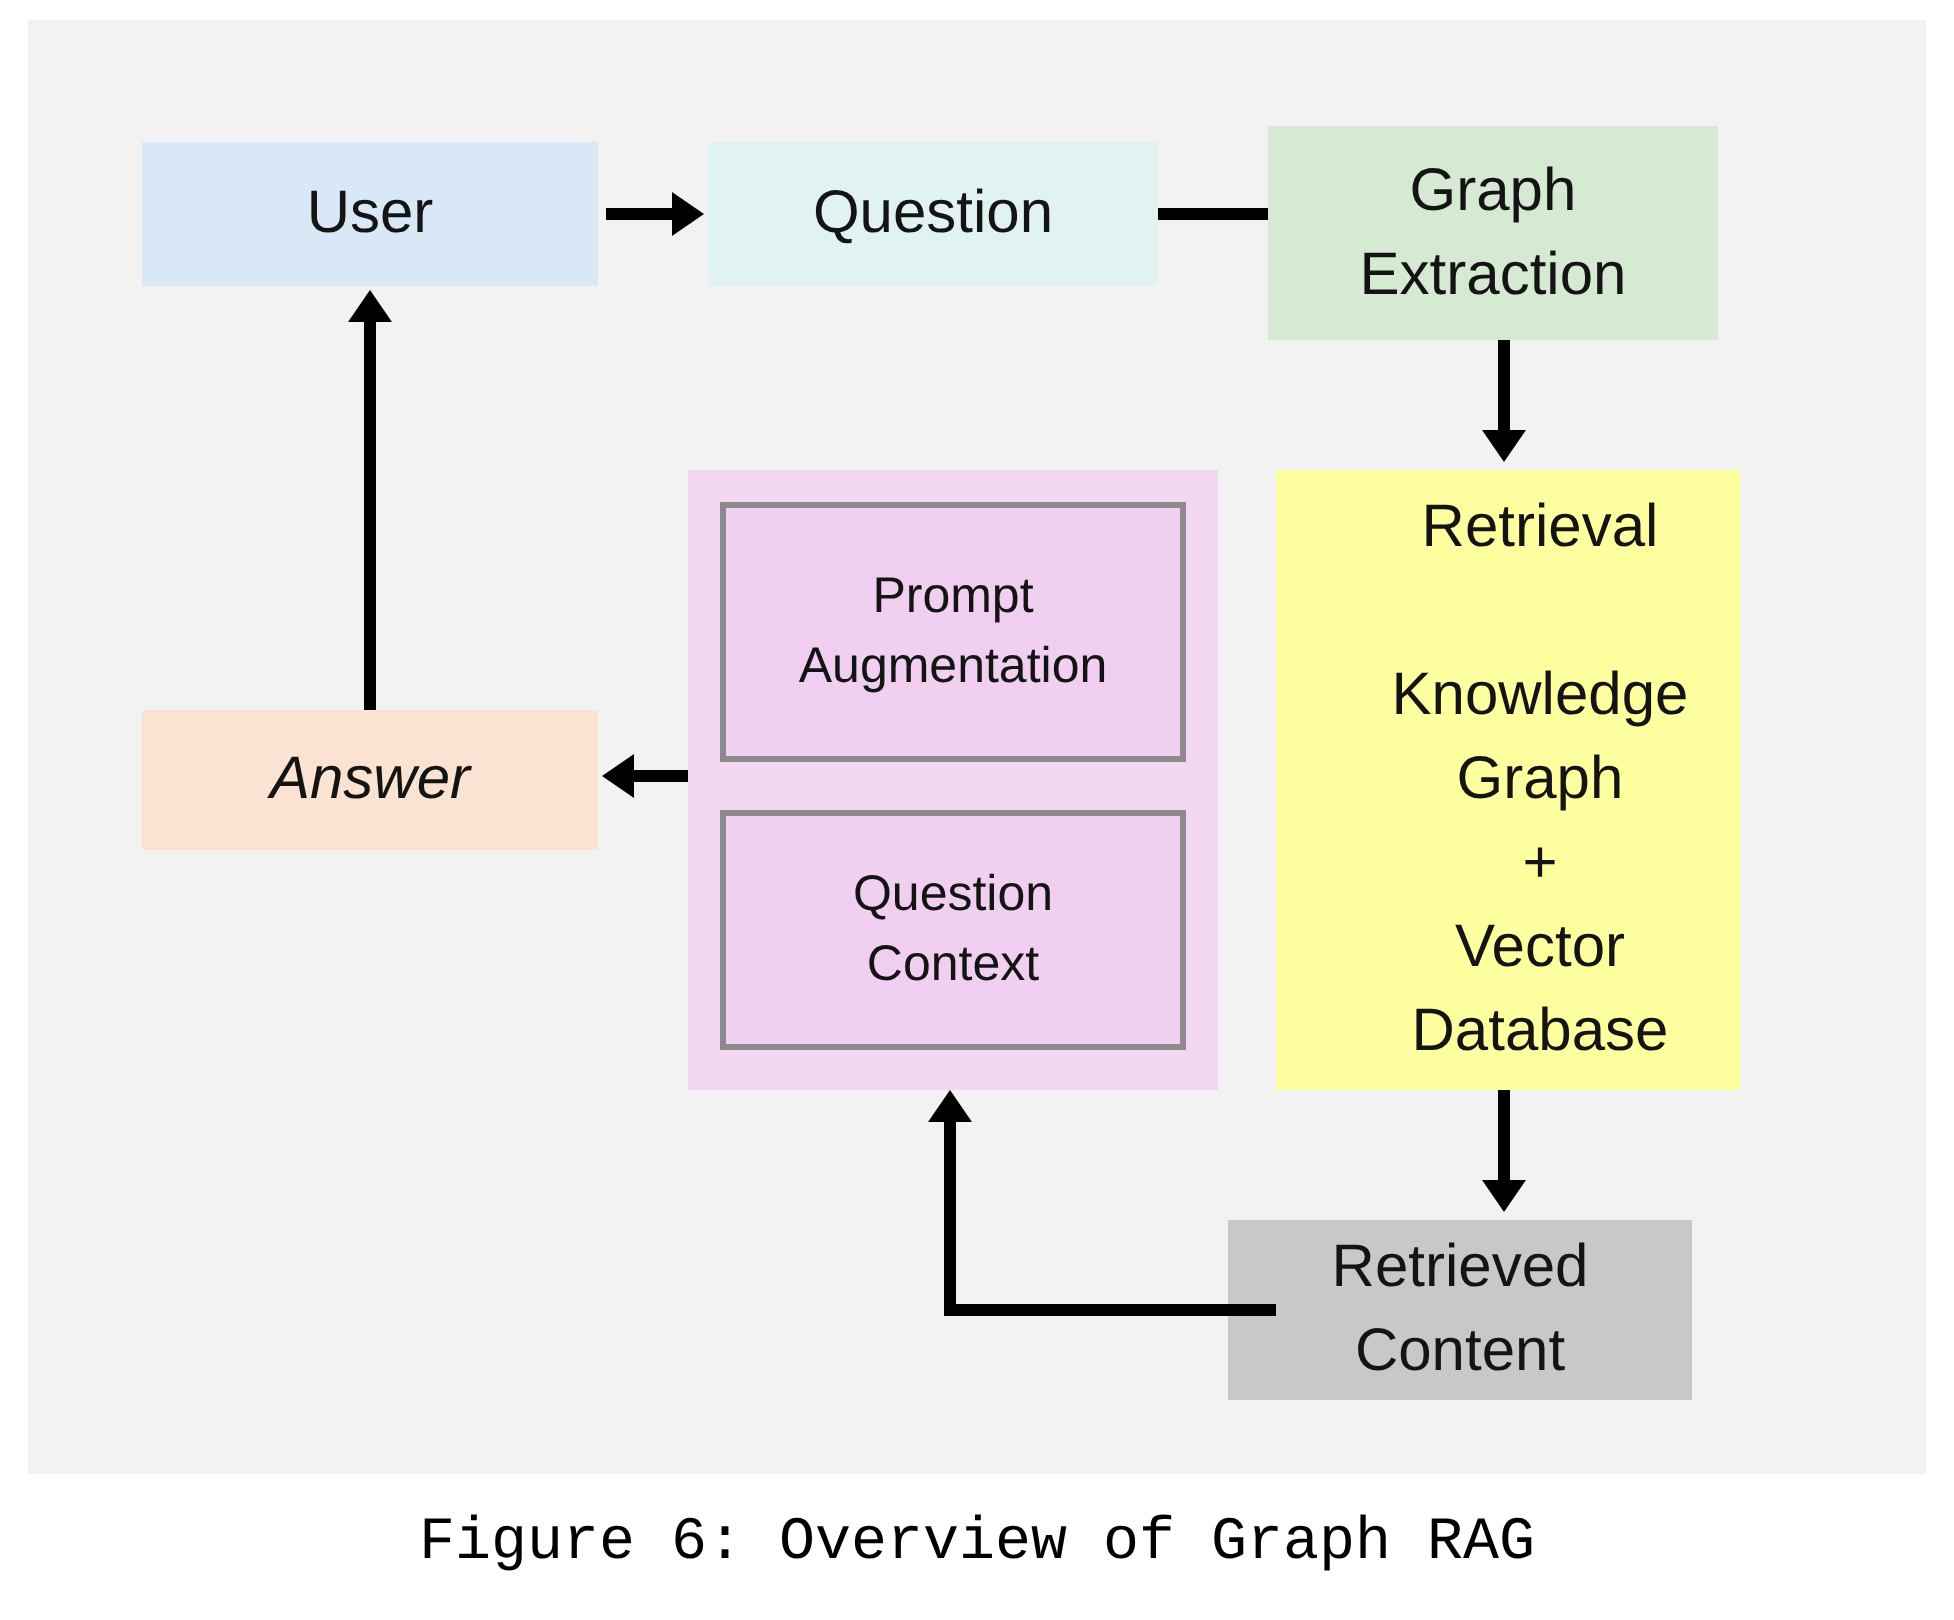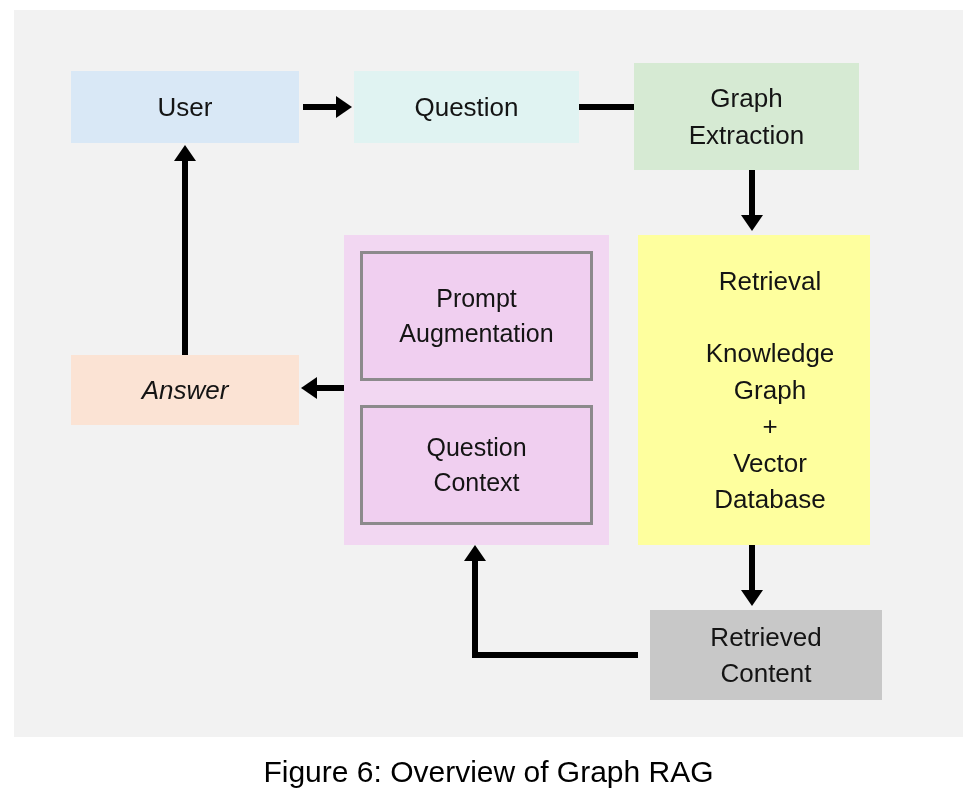--- a/index.html
+++ b/index.html
@@ -21,30 +21,30 @@
     background: #f2f2f2;
   }
 
   .node {
     position: absolute;
     display: flex;
     align-items: center;
     justify-content: center;
     text-align: center;
     white-space: pre-line;
-    font-size: 26px;
+    font-size: 30px;
     line-height: 1.4;
     color: #141414;
   }
 
   .box-user      { left: 57px;  top: 61px;  width: 228px; height: 72px; }
   .box-question  { left: 340px; top: 61px;  width: 225px; height: 72px; }
   .box-ge        { left: 620px; top: 53px;  width: 225px; height: 107px; }
   .box-retrieval { left: 624px; top: 225px; width: 232px; height: 310px; padding-left: 32px; }
-  .box-rc        { left: 636px; top: 600px; width: 232px; height: 90px; }
+  .box-rc        { left: 600px; top: 600px; width: 232px; height: 90px; }
   .box-answer    { left: 57px;  top: 345px; width: 228px; height: 70px; font-style: italic; }
 
   .group-pink {
     position: absolute;
     left: 330px; top: 225px;
     width: 265px; height: 310px;
   }
   .inner-box {
     position: absolute;
     left: 16px; width: 233px;
@@ -95,21 +95,21 @@
   .a7-shaft { left: 168px; top: 150px; width: 6px;   height: 195px; }
   .a7-head  { left: 160px; top: 135px;
               border-left: 11px solid transparent; border-right: 11px solid transparent;
               border-bottom: 16px solid #000; }
 
   .caption {
     position: absolute;
     left: 0; right: 0;
     top: 755px;
     text-align: center;
-    font-family: Liberation Sans, sans-serif;
+    font-family: Liberation Mono, monospace;
     font-size: 30px;
     color: #000000;
   }
 </style>
 </head>
 <body>
 
 <div class="page">
   <div class="panel" style="background-color: rgb(242, 242, 242);">
 

